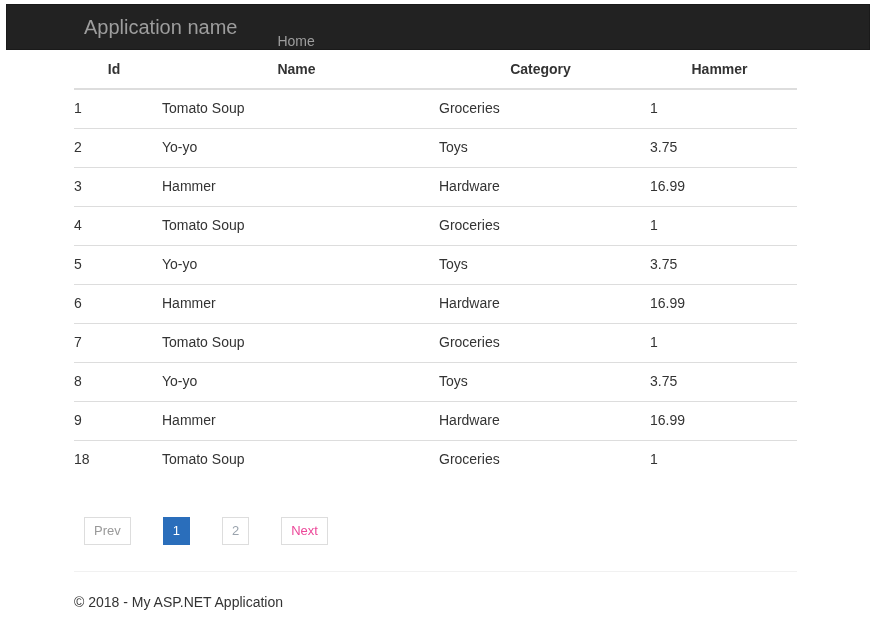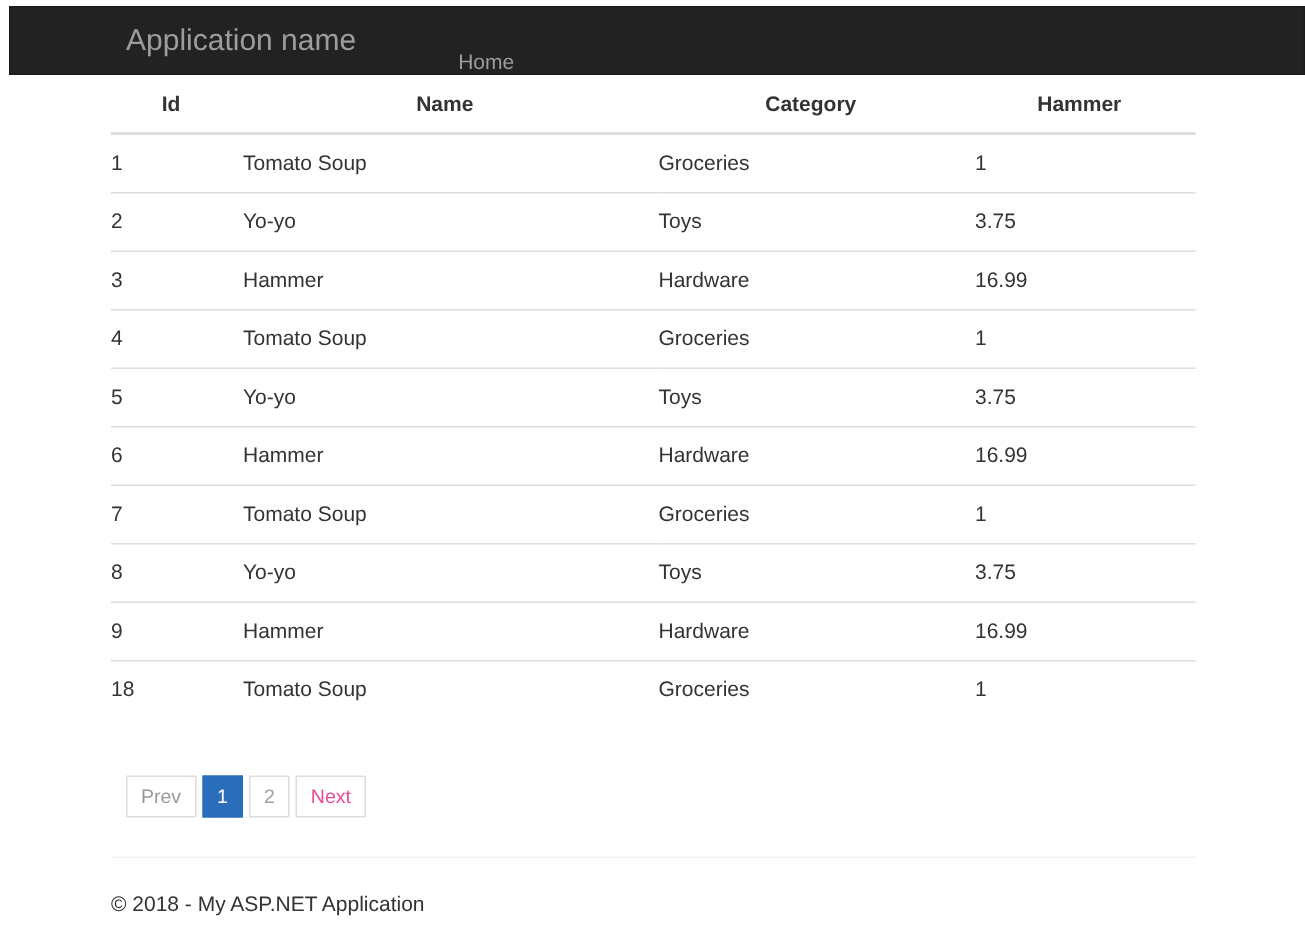--- a/index.html
+++ b/index.html
@@ -23,21 +23,20 @@
     position: absolute;
     left: 6px;
     top: 4px;
     right: 0;
     height: 46px;
     background: #222222;
     border: 1px solid #1a1a1a;
     box-sizing: border-box;
     display: flex;
     align-items: center;
-    gap: 28px;
   }
   .navbar-brand {
     color: #9d9d9d;
     font-size: 20px;
     line-height: 20px;
     padding: 0 15px;
     margin-left: 62px;
     text-decoration: none;
     white-space: nowrap;
   }
@@ -102,20 +101,21 @@
   
   .pager-wrap {
     margin-top: 28px;
     display: flex;
   }
   .pager {
     display: flex;
     list-style: none;
     margin: 0;
     padding: 10px;
+    gap: 28px;
   }
   .pager li { display: block; margin-right: 4px; }
   .page-link {
     display: block;
     min-width: 12px;
     text-align: center;
     padding: 4px 9px;
     font-size: 13px;
     line-height: 1.42857;
     color: #ec4899;

